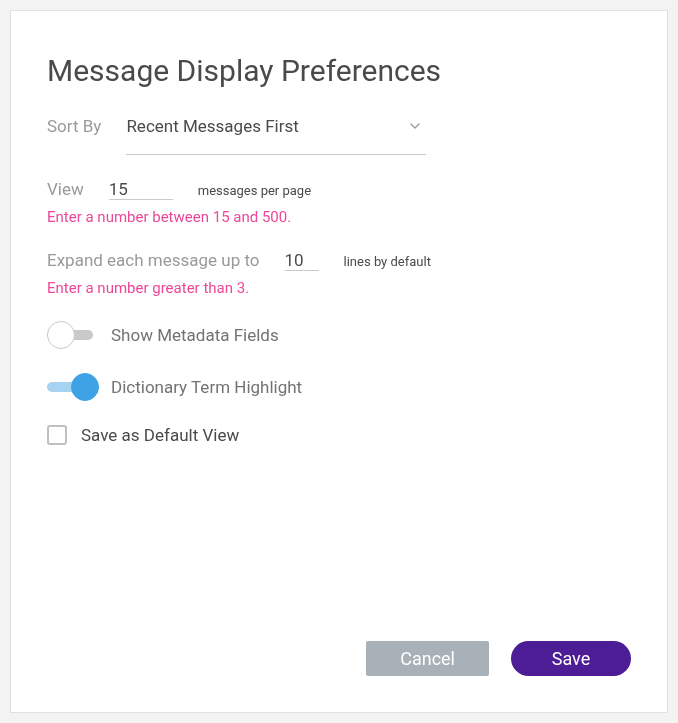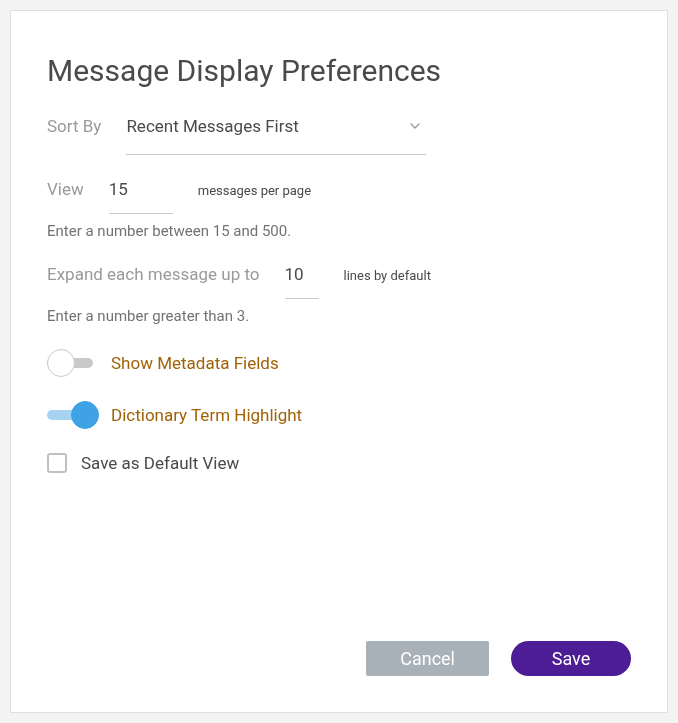--- a/index.html
+++ b/index.html
@@ -67,29 +67,29 @@
       height: 6px;
       display: block;
     }
     .num-input {
       border: none;
       border-bottom: 1px solid #c9c9c9;
       font-size: 17px;
       color: #4a4a4a;
       width: 64px;
       margin: 0 8px;
-      padding-bottom: 14px;
+      padding-bottom: 0;
       font-family: inherit;
       outline: none;
     }
     .num-input.narrow {
       width: 34px;
     }
     .hint {
-      color: #737373;
+      color: #ec4899;
       font-size: 15px;
       margin-top: 4px;
       margin-bottom: 24px;
     }
     .section-gap {
       margin-top: 24px;
     }
     .toggle-row {
       display: flex;
       align-items: center;
@@ -126,21 +126,21 @@
       background: #a7d3f2;
     }
     .toggle.on .toggle-thumb {
       background: #3ea2e5;
       border-color: #3ea2e5;
       left: auto;
       right: -6px;
     }
     .toggle-label {
       margin-left: 18px;
-      color: #a16207;
+      color: #737373;
       font-size: 17px;
     }
     .checkbox-row {
       display: flex;
       align-items: center;
     }
     .checkbox {
       width: 20px;
       height: 20px;
       border: 2px solid #c0c0c0;

